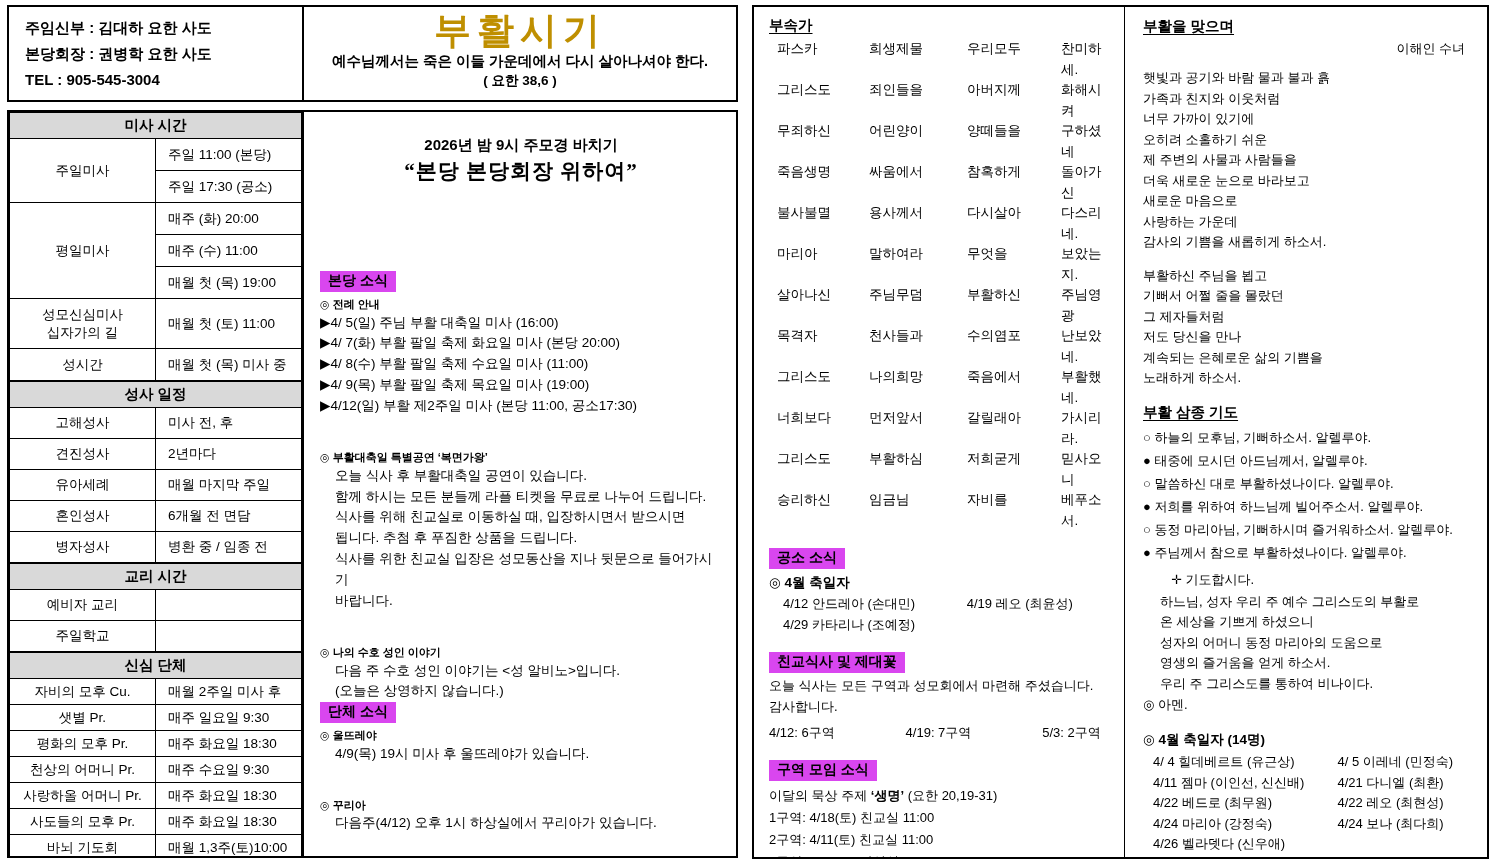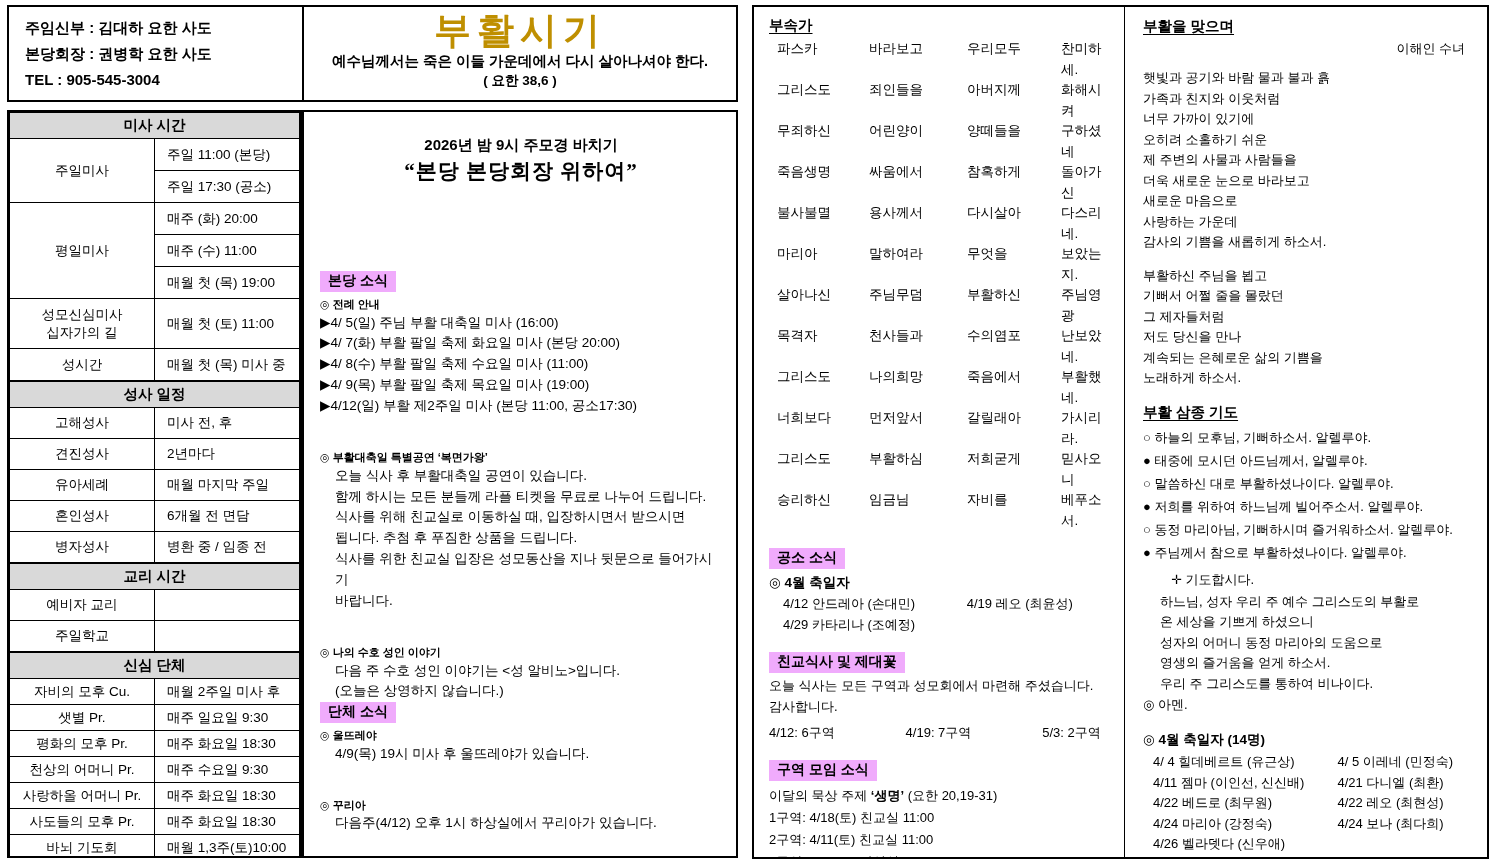--- a/index.html
+++ b/index.html
@@ -14,37 +14,37 @@
                display:flex; flex-direction:column; justify-content:space-between; gap:5px;
                font-size:15px; font-weight:600; }
   .mast-title { flex:1; text-align:center; padding-top:5px; }
   .title-main { font-family:"Liberation Serif","DejaVu Serif",serif; font-weight:bold;
                 font-size:37px; letter-spacing:6px; line-height:1.05; }
   .title-sub { font-size:14.5px; font-weight:600; margin-top:1px; }
   .title-verse { font-size:13.5px; font-weight:600; margin-top:1px; }
 
   
   .main-left { left:7px; top:110px; width:731px; height:748px; display:flex; overflow:hidden; }
-  .col-tables { width:295px; border-right:4px solid #000000; overflow:hidden; }
+  .col-tables { width:295px; border-right:2px solid #000000; overflow:hidden; }
   table.sched { width:100%; border-collapse:collapse; font-size:13.5px; table-layout:fixed; }
   table.sched td { border:1px solid #000; }
   table.sched tr.head td { background:#d9d9d9; font-weight:bold; text-align:center;
                            font-size:14.5px; padding:3px 0; }
   table.sched td.lab { width:146px; text-align:center; white-space:pre-line; }
   table.sched td.val { text-align:left; padding-left:12px; }
   table.t-mass td { padding-top:6.5px; padding-bottom:6.5px; }
   table.t-sacr td { padding-top:6px; padding-bottom:6px; }
   table.t-cate td { padding-top:6px; padding-bottom:6px; }
   table.t-group td { padding-top:3.5px; padding-bottom:3.5px; }
 
   .col-center { flex:1; padding:20px 14px 8px 16px; overflow:hidden; }
   .c-head1 { text-align:center; font-weight:bold; font-size:15px; margin-top:4px; }
   .c-head2 { text-align:center; font-family:"Liberation Serif","DejaVu Serif",serif;
              font-size:21px; font-weight:600; margin-top:2px; letter-spacing:1px; }
-  .sec-label { display:inline-block; background:#f0abfc; padding:1px 8px 2px;
+  .sec-label { display:inline-block; background:#d946ef; padding:1px 8px 2px;
                font-weight:bold; font-size:14px;text-align:right; }
   .label-parish { margin-top:86px; }
   .label-group { }
   .news-wrap { margin-top:4px; }
   .news-item + .news-item { margin-top:32px; }
   .news-title { font-weight:bold; font-size:11px; line-height:1.5; }
   .news-line { font-size:13.5px; line-height:1.55; padding-left:15px; }
   .news-line.no-ind { padding-left:0; }
 
   
@@ -260,21 +260,21 @@
       </div>
   </div>
 </section>
 
 <section class="box page-right">
   <div class="pr-left">
     <div class="u-title">부속가</div>
     <div class="seq-grid">
         <div class="seq-row">
           <span>파스카</span>
-          <span>바라보고</span>
+          <span>희생제물</span>
           <span>우리모두</span>
           <span>찬미하세.</span>
         </div>
         <div class="seq-row">
           <span>그리스도</span>
           <span>죄인들을</span>
           <span>아버지께</span>
           <span>화해시켜</span>
         </div>
         <div class="seq-row">

